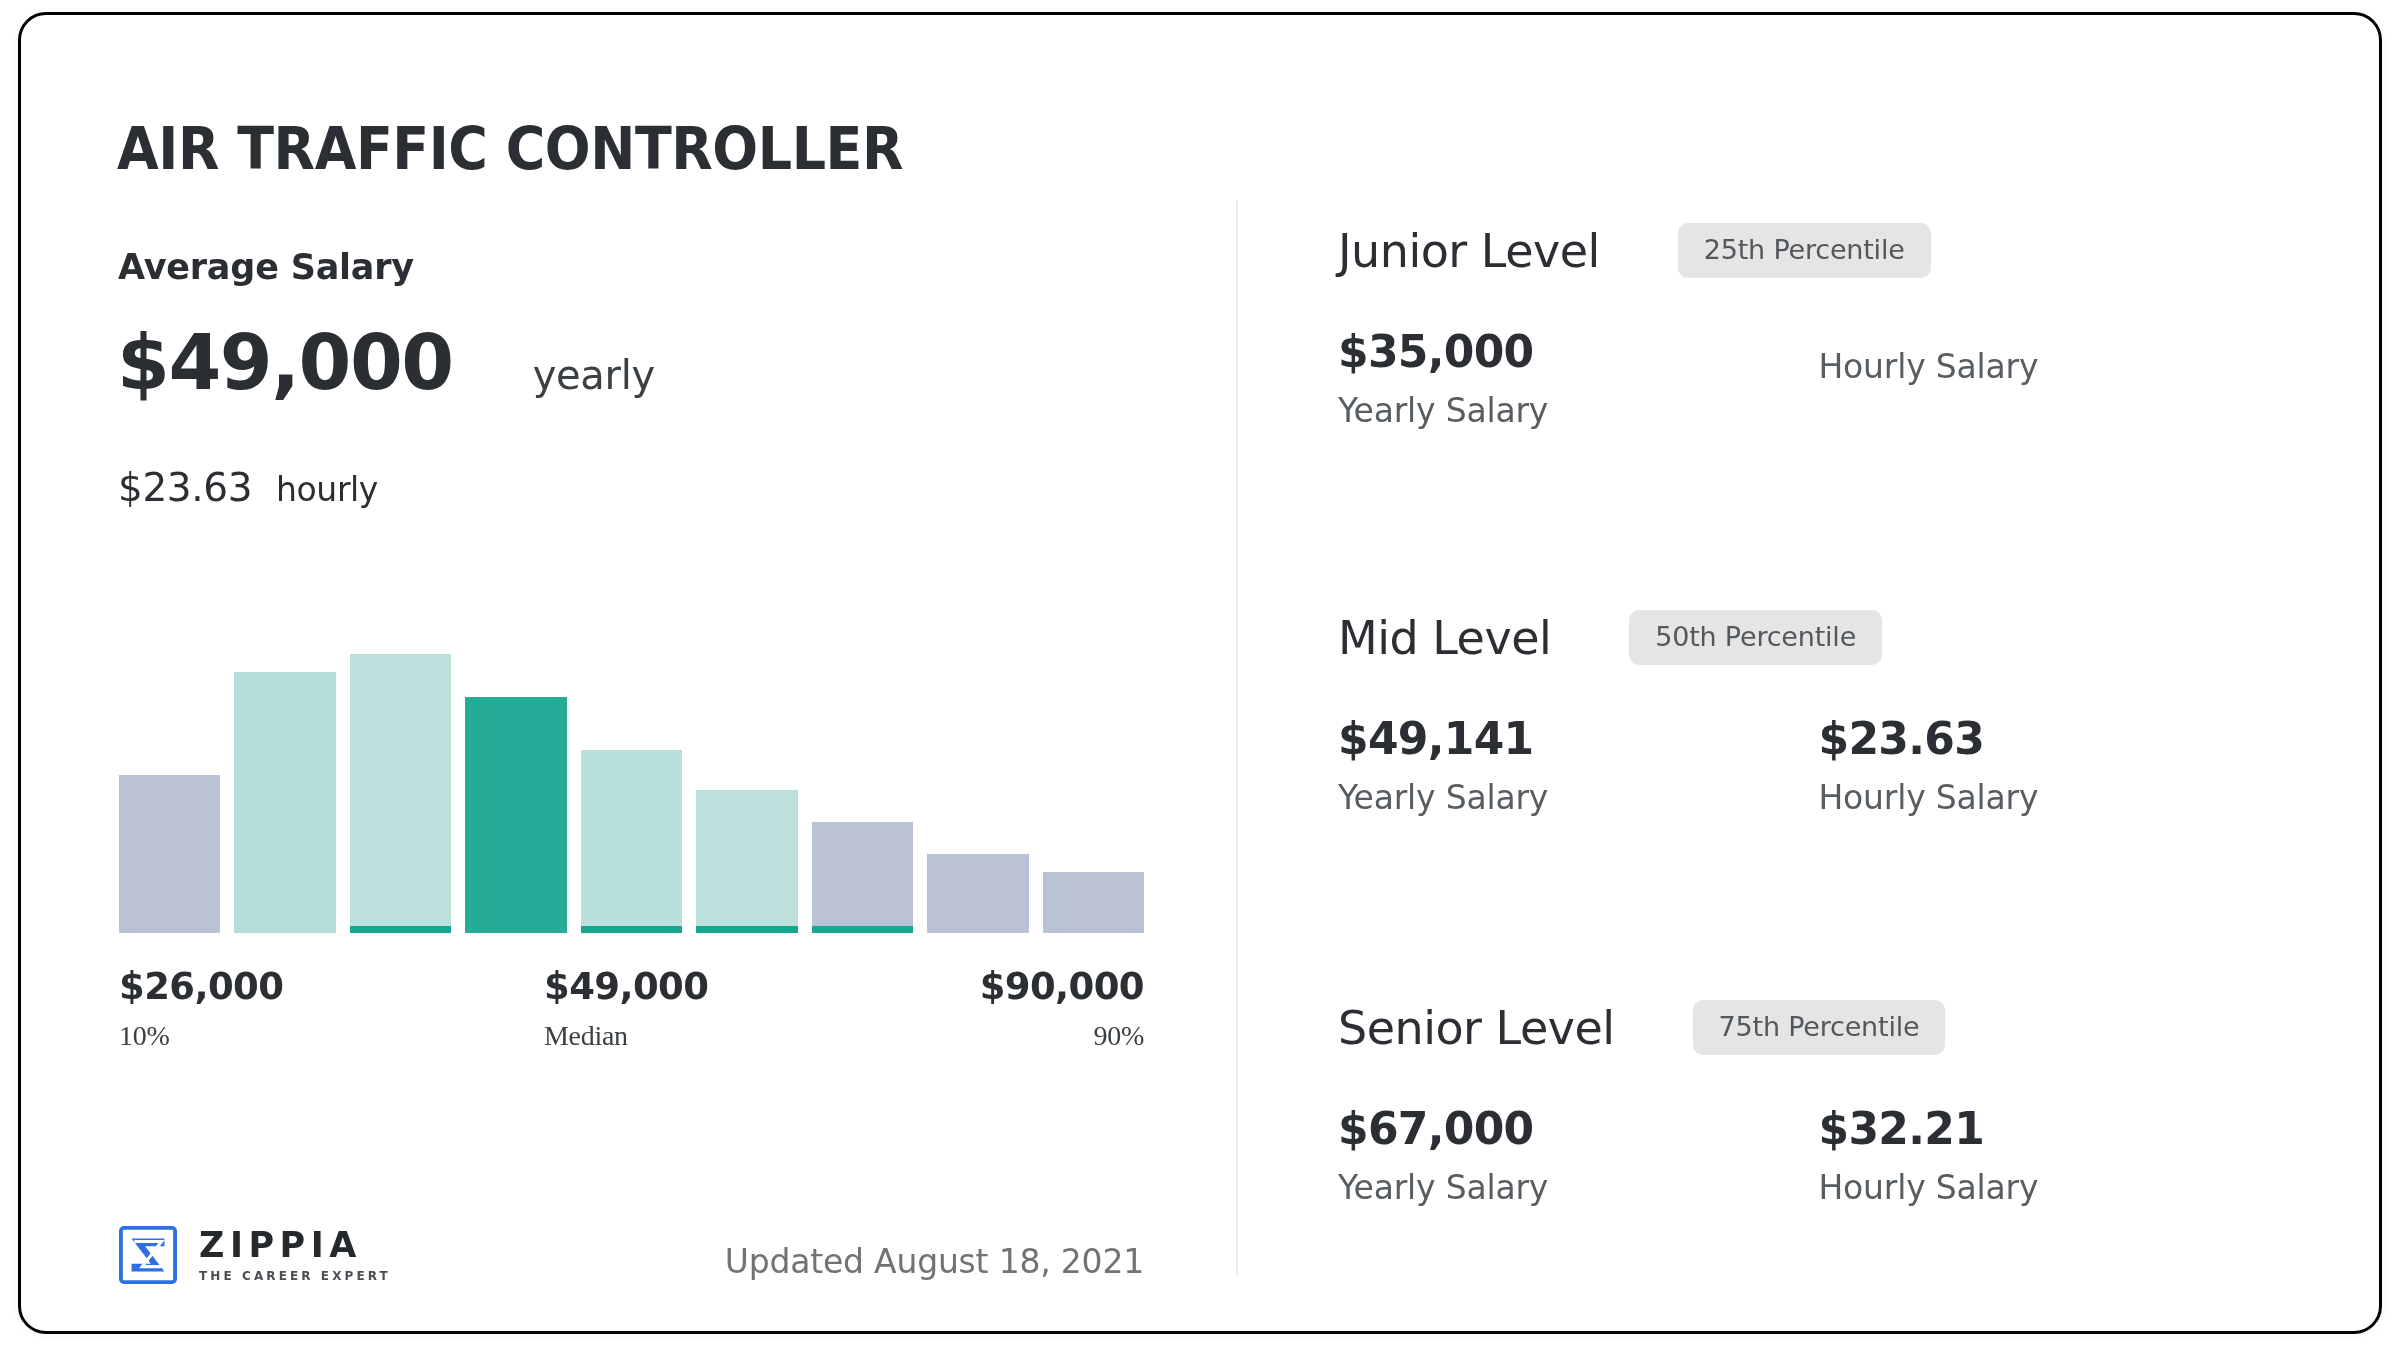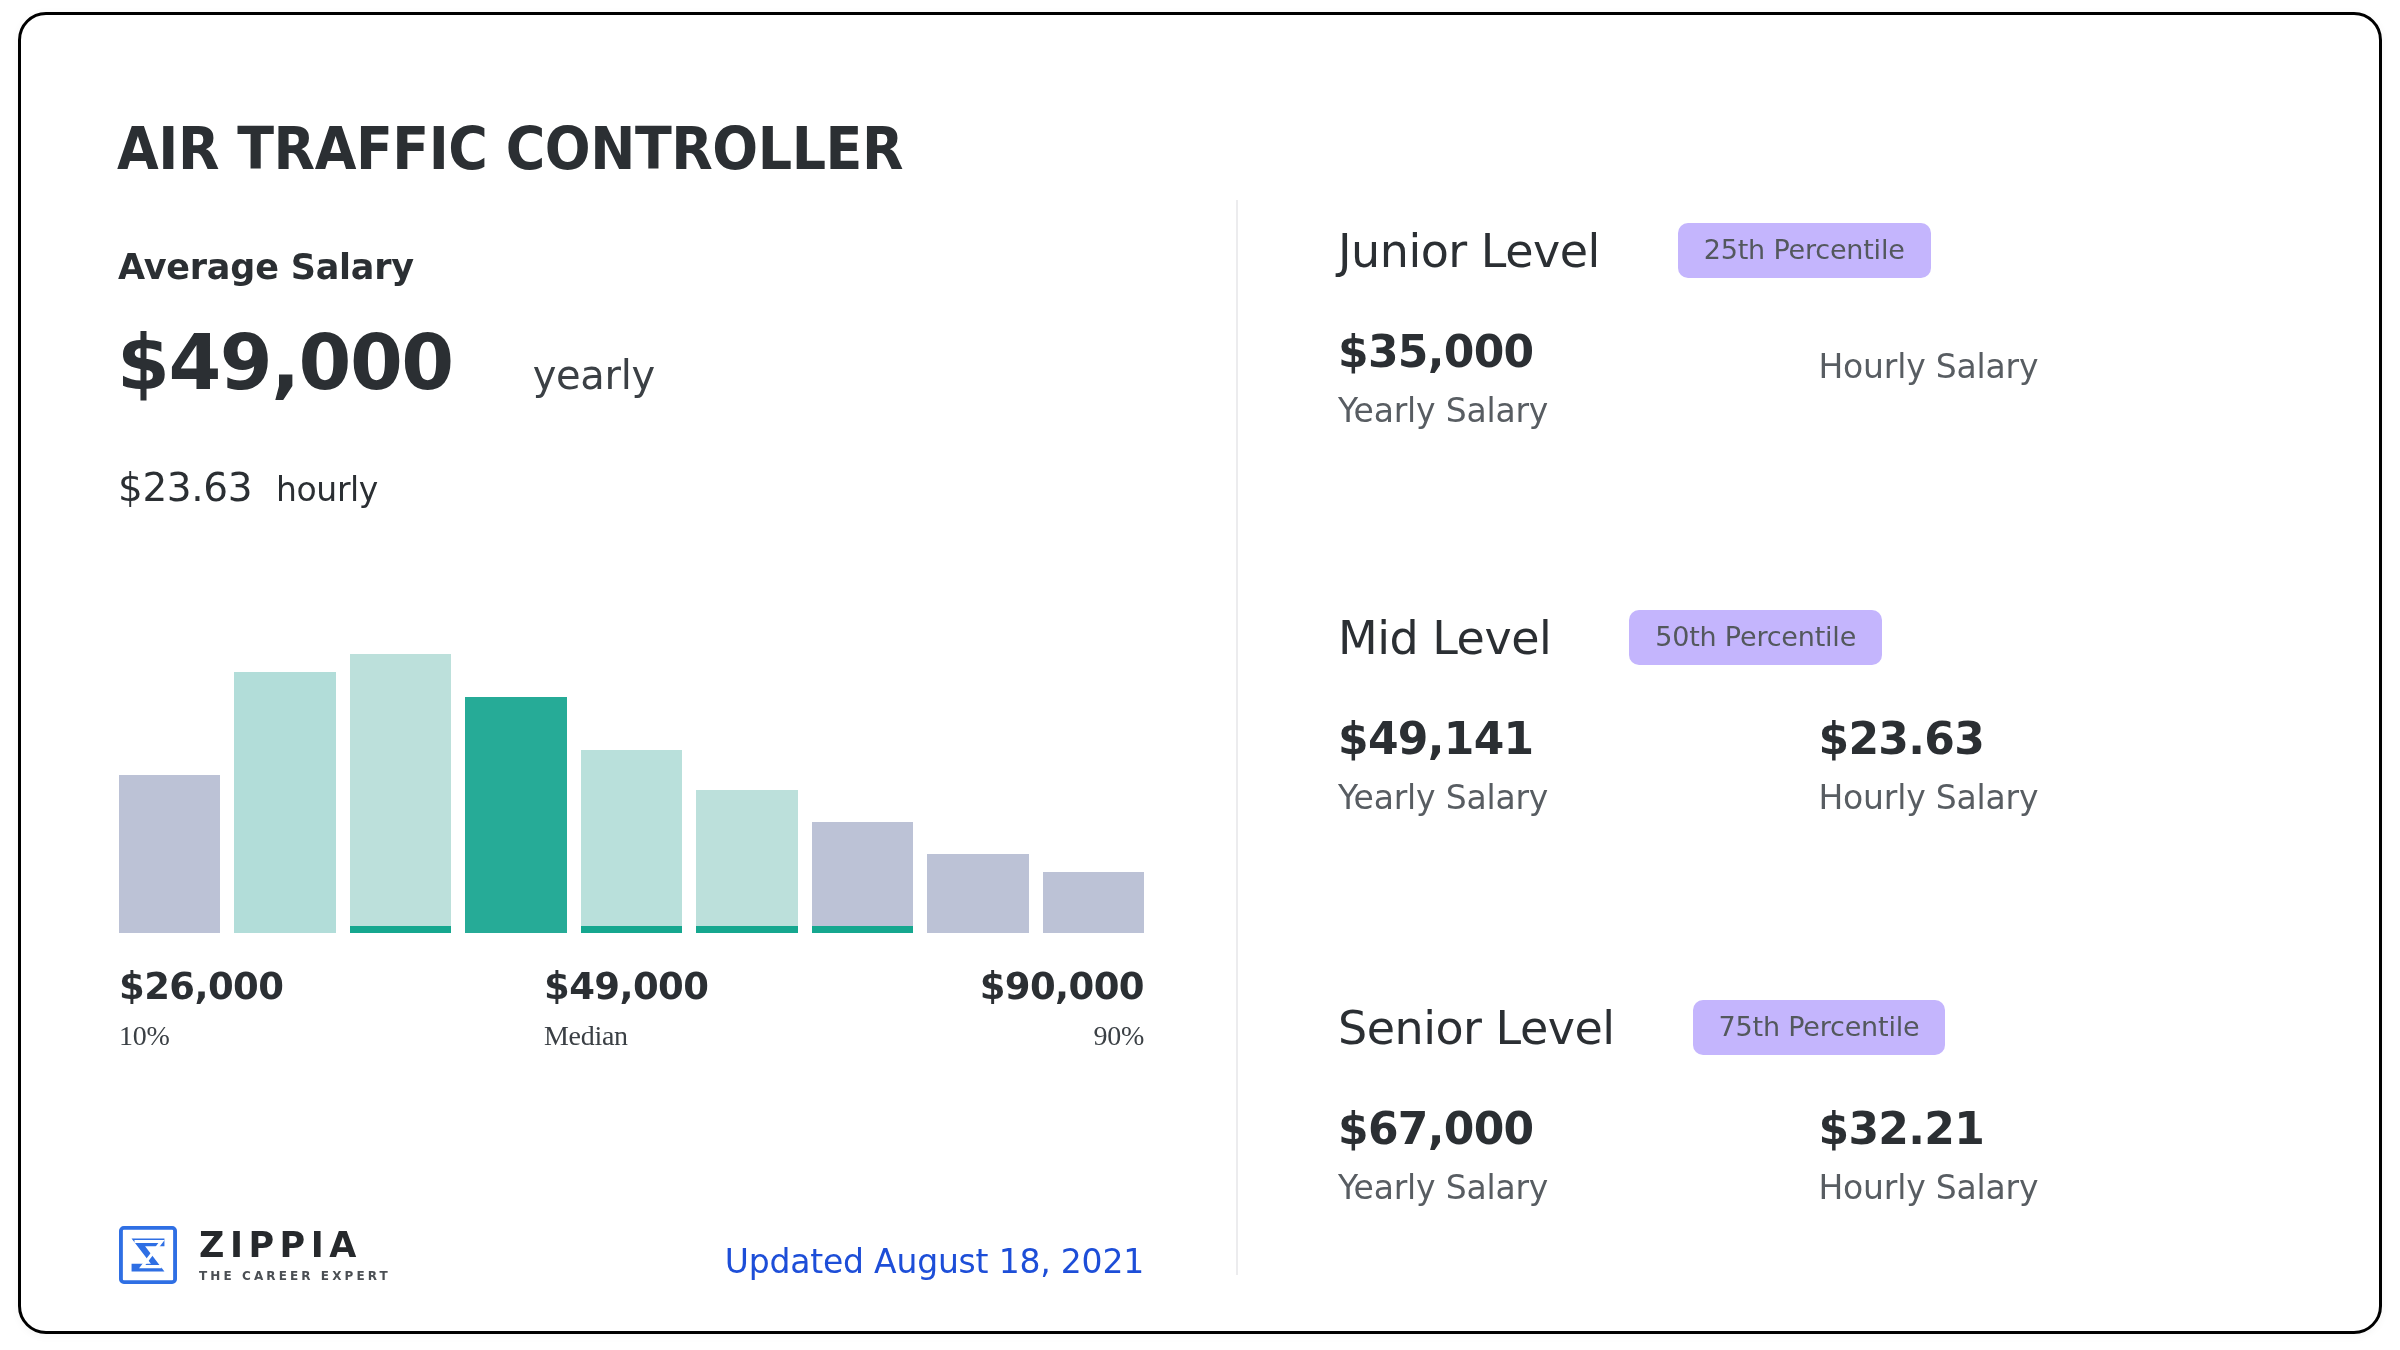--- a/index.html
+++ b/index.html
@@ -189,21 +189,21 @@
     color: #4b4f54;
     margin-top: 7px;
     line-height: 1;
   }
   .updated-text {
     position: absolute;
     right: 0;
     top: 24px;
     font-size: 33px;
     font-weight: 400;
-    color: #1d4ed8;
+    color: #737373;
     letter-spacing: -0.2px;
     white-space: nowrap;
   }
 
   
   .divider {
     position: absolute;
     left: 1215px;
     top: 185px;
     width: 2px;
@@ -231,21 +231,21 @@
   }
   .level-name {
     font-size: 46px;
     font-weight: 400;
     color: #2b2f33;
     letter-spacing: -0.5px;
     white-space: nowrap;
   }
   .level-badge {
     margin-left: 30px;
-    background: #c4b5fd;
+    background: #e5e5e5;
     border-radius: 10px;
     padding: 13px 26px 15px 26px;
     font-size: 27px;
     font-weight: 400;
     color: #53585d;
     letter-spacing: -0.2px;
     white-space: nowrap;
     line-height: 1;
   }
 

